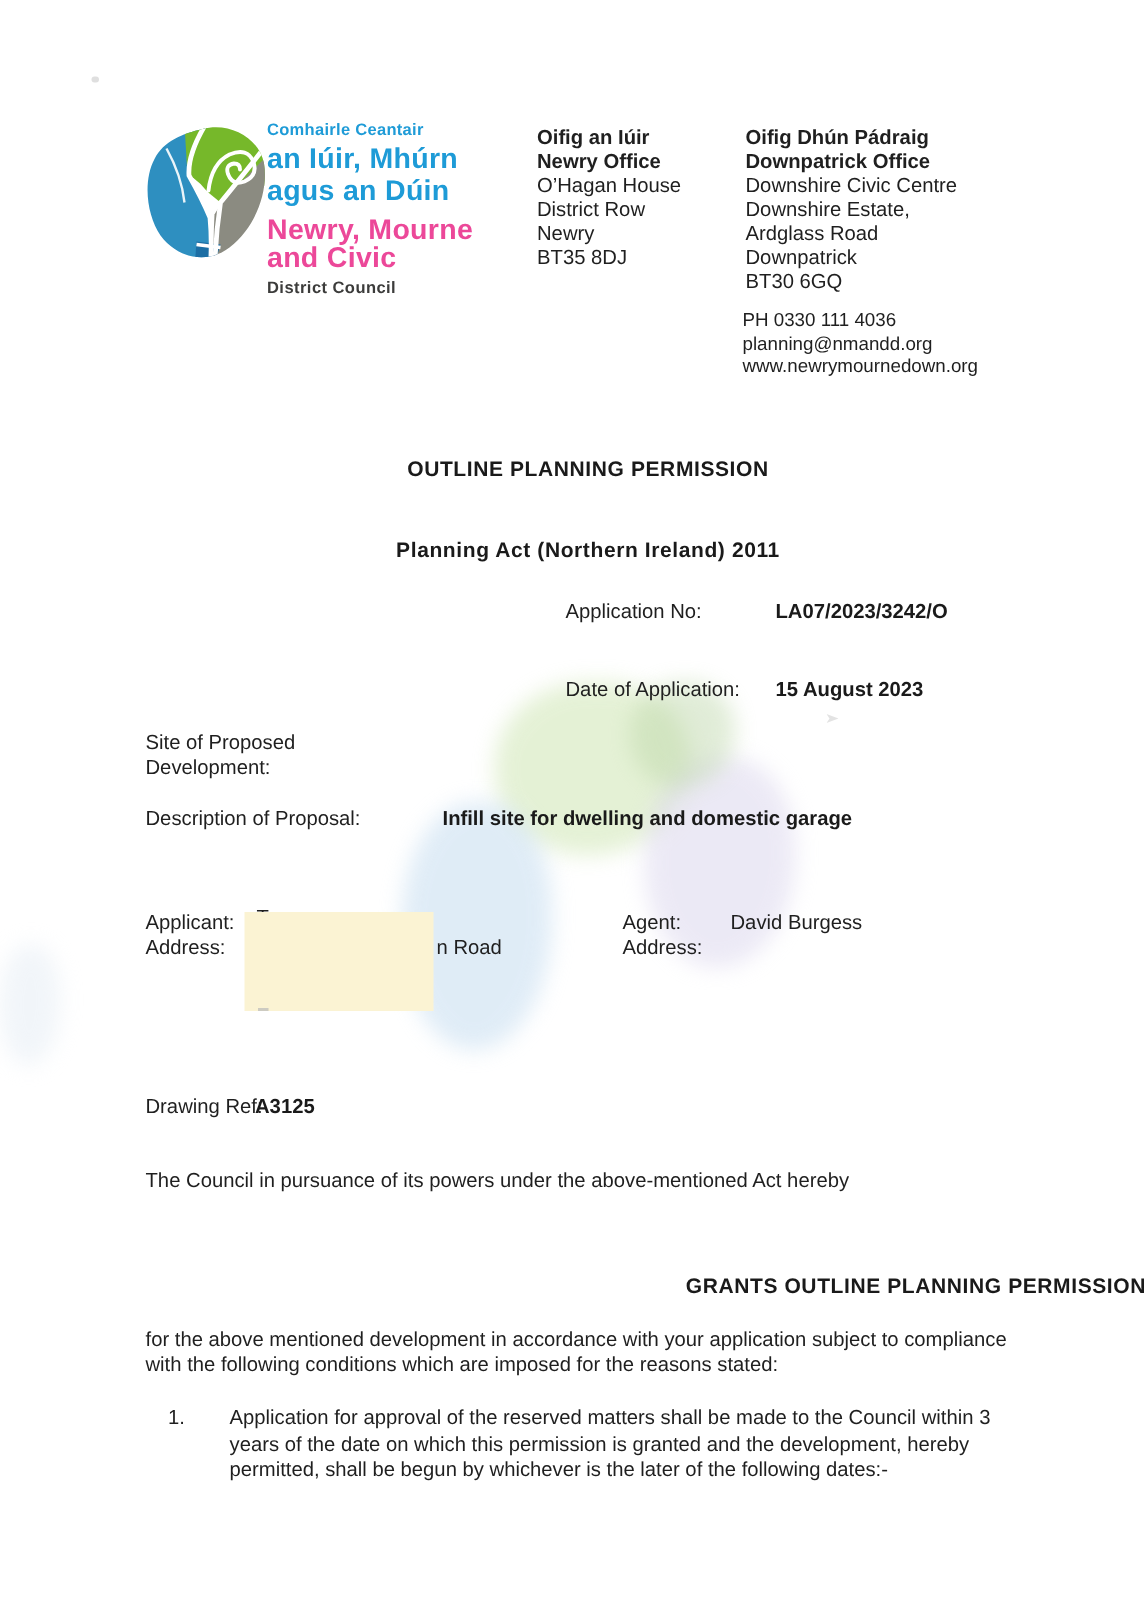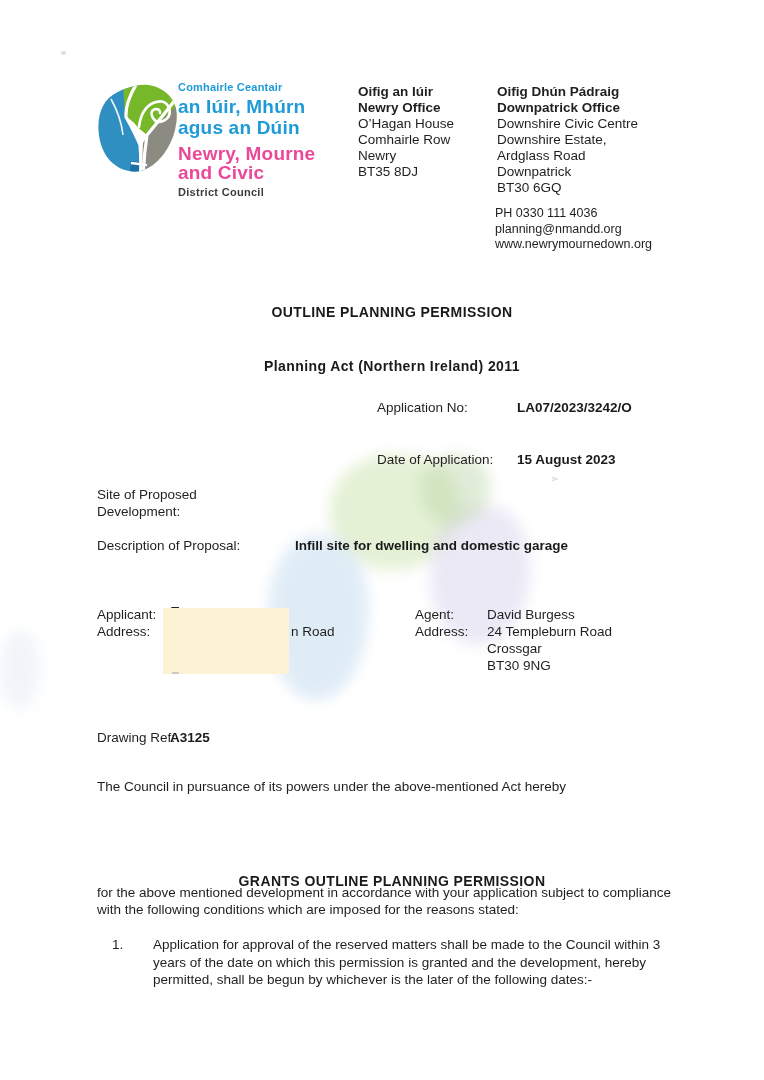--- a/index.html
+++ b/index.html
@@ -73,21 +73,21 @@
     <div class="lt-gaelic-big">agus an Dúin</div>
     <div class="lt-english-big">Newry, Mourne</div>
     <div class="lt-english-big" style="margin-top:0;">and Civic</div>
     <div class="lt-english-small">District Council</div>
   </div>
 
   <div class="abs office office-newry doc">
     <div class="b">Oifig an Iúir</div>
     <div class="b">Newry Office</div>
     <div>O’Hagan House</div>
-    <div>Comhairle Row</div>
+    <div>District Row</div>
     <div>Newry</div>
     <div>BT35 8DJ</div>
   </div>
 
   <div class="abs office office-down doc">
     <div class="b">Oifig Dhún Pádraig</div>
     <div class="b">Downpatrick Office</div>
     <div>Downshire Civic Centre</div>
     <div>Downshire Estate,</div>
     <div>Ardglass Road</div>
@@ -121,32 +121,27 @@
   <div class="abs lbl doc" style="left:97px;top:606px;">Applicant:</div>
   <div class="abs lbl doc" style="left:171px;top:603px;">T</div>
   <div class="abs lbl doc" style="left:97px;top:623px;">Address:</div>
   <div class="abs redaction doc" style="left:163px;top:608px;width:126px;height:66px;"></div>
   <div class="speck" style="left:172px;top:672px;width:7px;height:2px;opacity:.7;"></div>
   <div class="abs lbl doc" style="left:291px;top:623px;">n Road</div>
 
   <div class="abs lbl doc" style="left:415px;top:606px;">Agent:</div>
   <div class="abs lbl doc" style="left:487px;top:606px;">David Burgess</div>
   <div class="abs lbl doc" style="left:415px;top:623px;">Address:</div>
-  <div class="abs lbl doc" style="left:487px;top:623px;">
-    <div>24 Templeburn Road</div>
-    <div>Crossgar</div>
-    <div>BT30 9NG</div>
-  </div>
 
   <div class="abs lbl doc" style="left:97px;top:729px;">Drawing Ref:</div>
   <div class="abs val doc" style="left:170px;top:729px;">A3125</div>
 
   <div class="abs body-line doc" style="left:97px;top:778px;">The Council in pursuance of its powers under the above-mentioned Act hereby</div>
 
-  <div class="abs center-line doc" style="top:873px;">GRANTS OUTLINE PLANNING PERMISSION</div>
+  <div class="abs center-line doc" style="top:849px;text-align:right;">GRANTS OUTLINE PLANNING PERMISSION</div>
 
   <div class="abs body-line doc" style="left:97px;top:884px;width:600px;">
     <div>for the above mentioned development in accordance with your application subject to compliance</div>
     <div>with the following conditions which are imposed for the reasons stated:</div>
   </div>
 
   <div class="abs body-line doc" style="left:112px;top:936px;">1.</div>
   <div class="abs body-line doc" style="left:153px;top:936px;width:545px;line-height:17.5px;">
     <div>Application for approval of the reserved matters shall be made to the Council within 3</div>
     <div>years of the date on which this permission is granted and the development, hereby</div>

